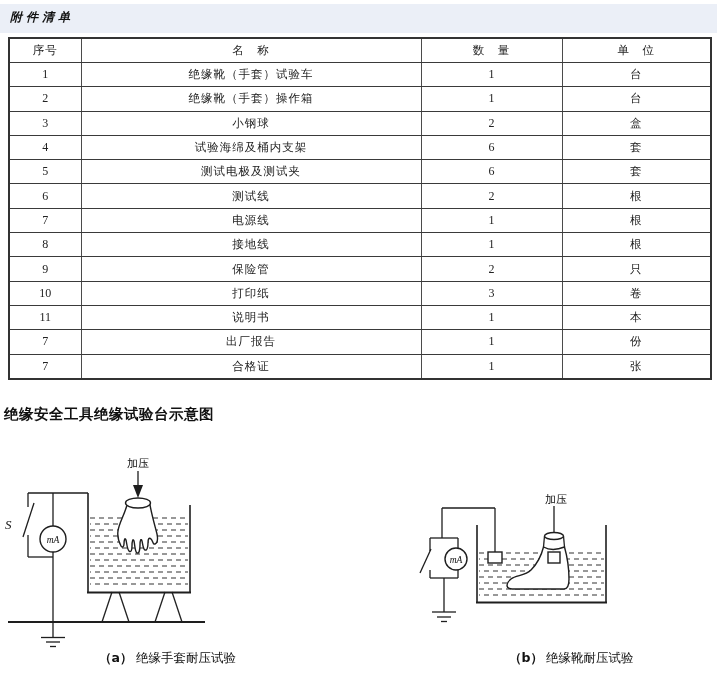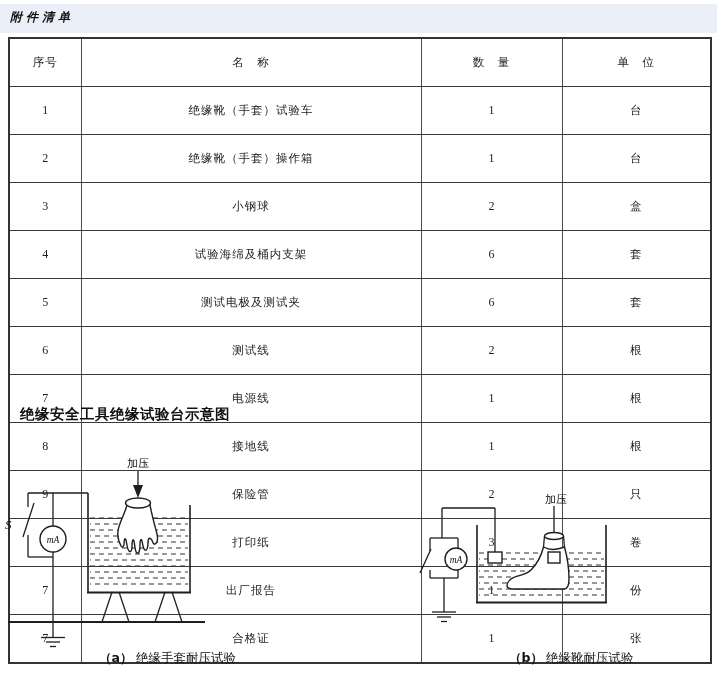--- a/index.html
+++ b/index.html
@@ -26,29 +26,29 @@
     position:absolute;left:8px;top:37px;
     width:702px;height:343px;
     border-collapse:collapse;table-layout:fixed;
     border:2px solid #333;background:#fff;
   }
   .acc th,.acc td{
     border:1px solid #4b4b4b;
     border-bottom:1.5px solid #3a3a3a;
     text-align:center;vertical-align:middle;
     font-weight:normal;font-size:11.5px;
-    padding:16px;letter-spacing:1px;color:#222;
+    padding:4px;letter-spacing:1px;color:#222;
     overflow:hidden;white-space:nowrap;
   }
   .acc td.num{
     font-family:"Liberation Serif","DejaVu Serif",serif;
     font-size:12px;letter-spacing:0;
   }
   .section-heading{
-    position:absolute;left:20px;top:405px;
+    position:absolute;left:4px;top:405px;
     font-size:14.5px;font-weight:bold;letter-spacing:0.5px;
     color:#111;white-space:nowrap;
   }
   svg.diagrams{position:absolute;left:0;top:440px;}
   .wire{stroke:#1e1e1e;stroke-width:1.3;fill:none;}
   .tank{stroke:#1e1e1e;stroke-width:1.6;fill:none;}
   .shape{stroke:#1e1e1e;stroke-width:1.4;fill:#ffffff;}
   .thick{stroke-width:1.8;}
   text.lbl{font-size:11px;fill:#111;font-family:"DejaVu Sans",sans-serif;}
   text.cap{font-size:12.5px;fill:#111;font-family:"DejaVu Sans",sans-serif;}
@@ -134,20 +134,26 @@
         <td class="num">2</td>
         <td>只</td>
       </tr>
       <tr>
         <td class="num">10</td>
         <td>打印纸</td>
         <td class="num">3</td>
         <td>卷</td>
       </tr>
       <tr>
+        <td class="num">11</td>
+        <td>说明书</td>
+        <td class="num">1</td>
+        <td>本</td>
+      </tr>
+      <tr>
         <td class="num">7</td>
         <td>出厂报告</td>
         <td class="num">1</td>
         <td>份</td>
       </tr>
       <tr>
         <td class="num">7</td>
         <td>合格证</td>
         <td class="num">1</td>
         <td>张</td>

